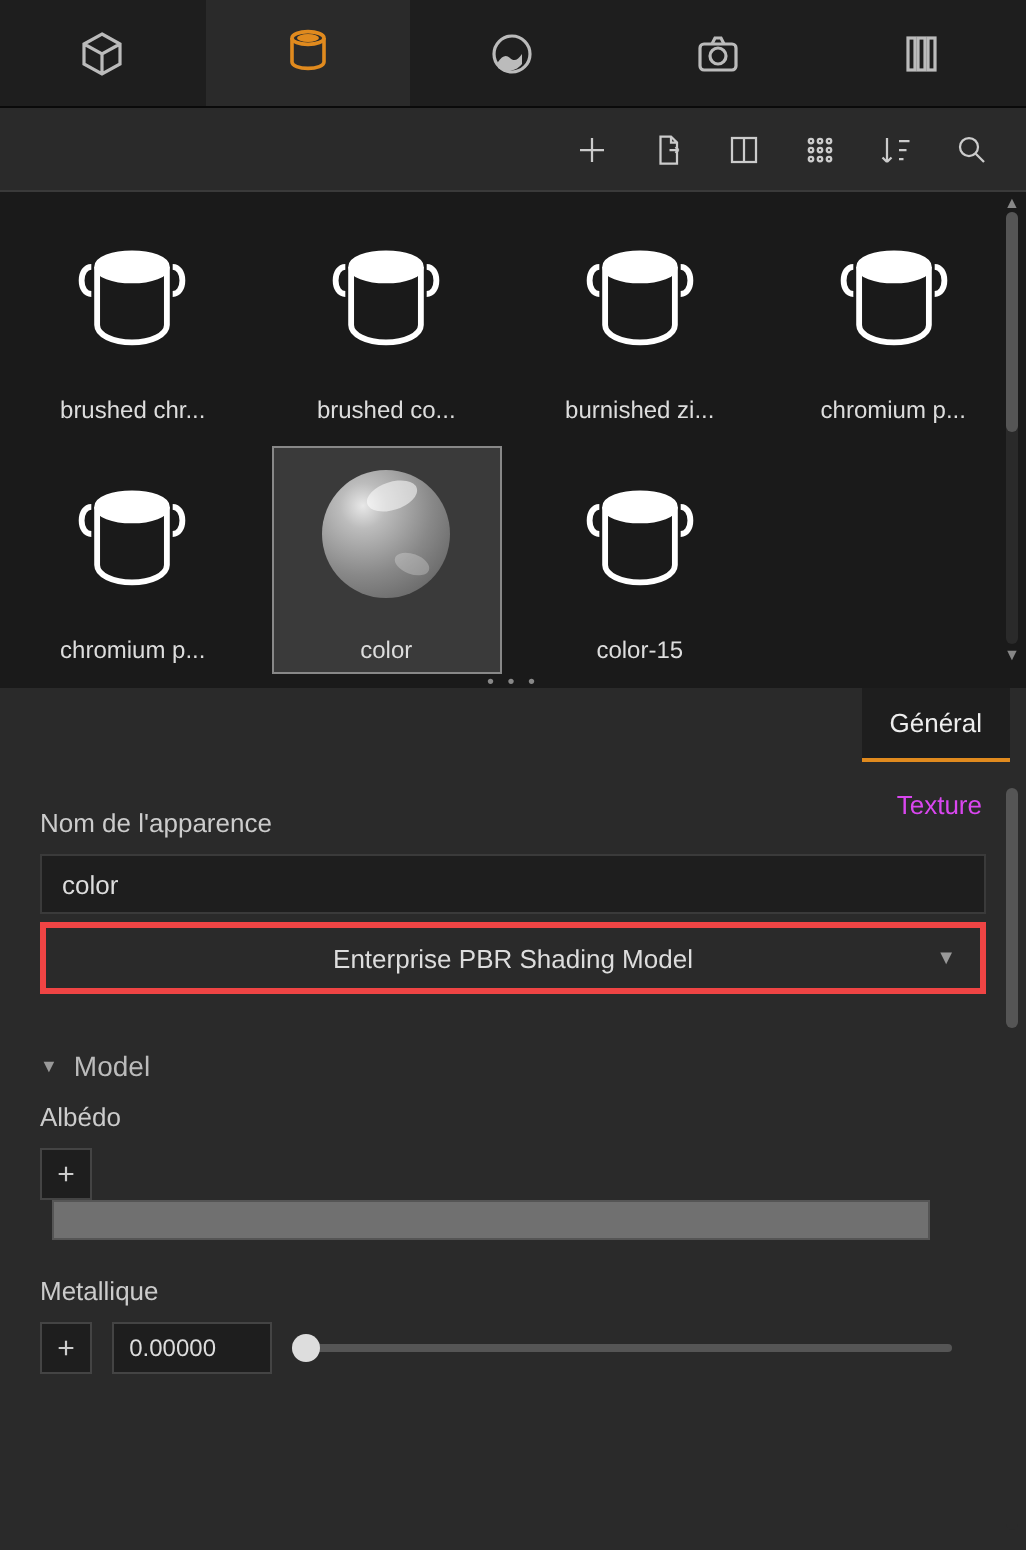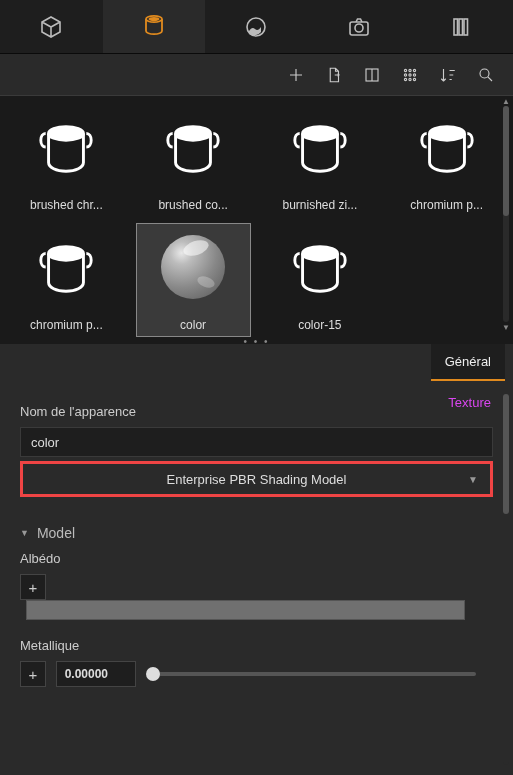--- a/index.html
+++ b/index.html
@@ -156,21 +156,21 @@
     cursor:pointer; vertical-align:middle; font-size:15px;
   }
   .gradient {
     display:inline-block; vertical-align:middle; height:20px;
     width: calc(100% - 34px); margin-left:6px;
     background: #707070;
     border:1px solid #555;
   }
   .num-input {
     width: 80px; height:26px; background:#1e1e1e; border:1px solid #444;
-    color:#ddd; padding:0 8px; font-size:12px; margin-left:6px; vertical-align:middle;font-weight:bold;
+    color:#ddd; padding:0 8px; font-size:12px; margin-left:6px; vertical-align:middle;
   }
   .slider {
     display:inline-block; vertical-align:middle; margin-left:14px;
     width: calc(100% - 150px); height:4px; background:#555; border-radius:2px;
     position:relative;
   }
   .slider .knob {
     position:absolute; left:0; top:50%; transform:translate(-50%,-50%);
     width:14px; height:14px; background:#ddd; border-radius:50%;
   }

